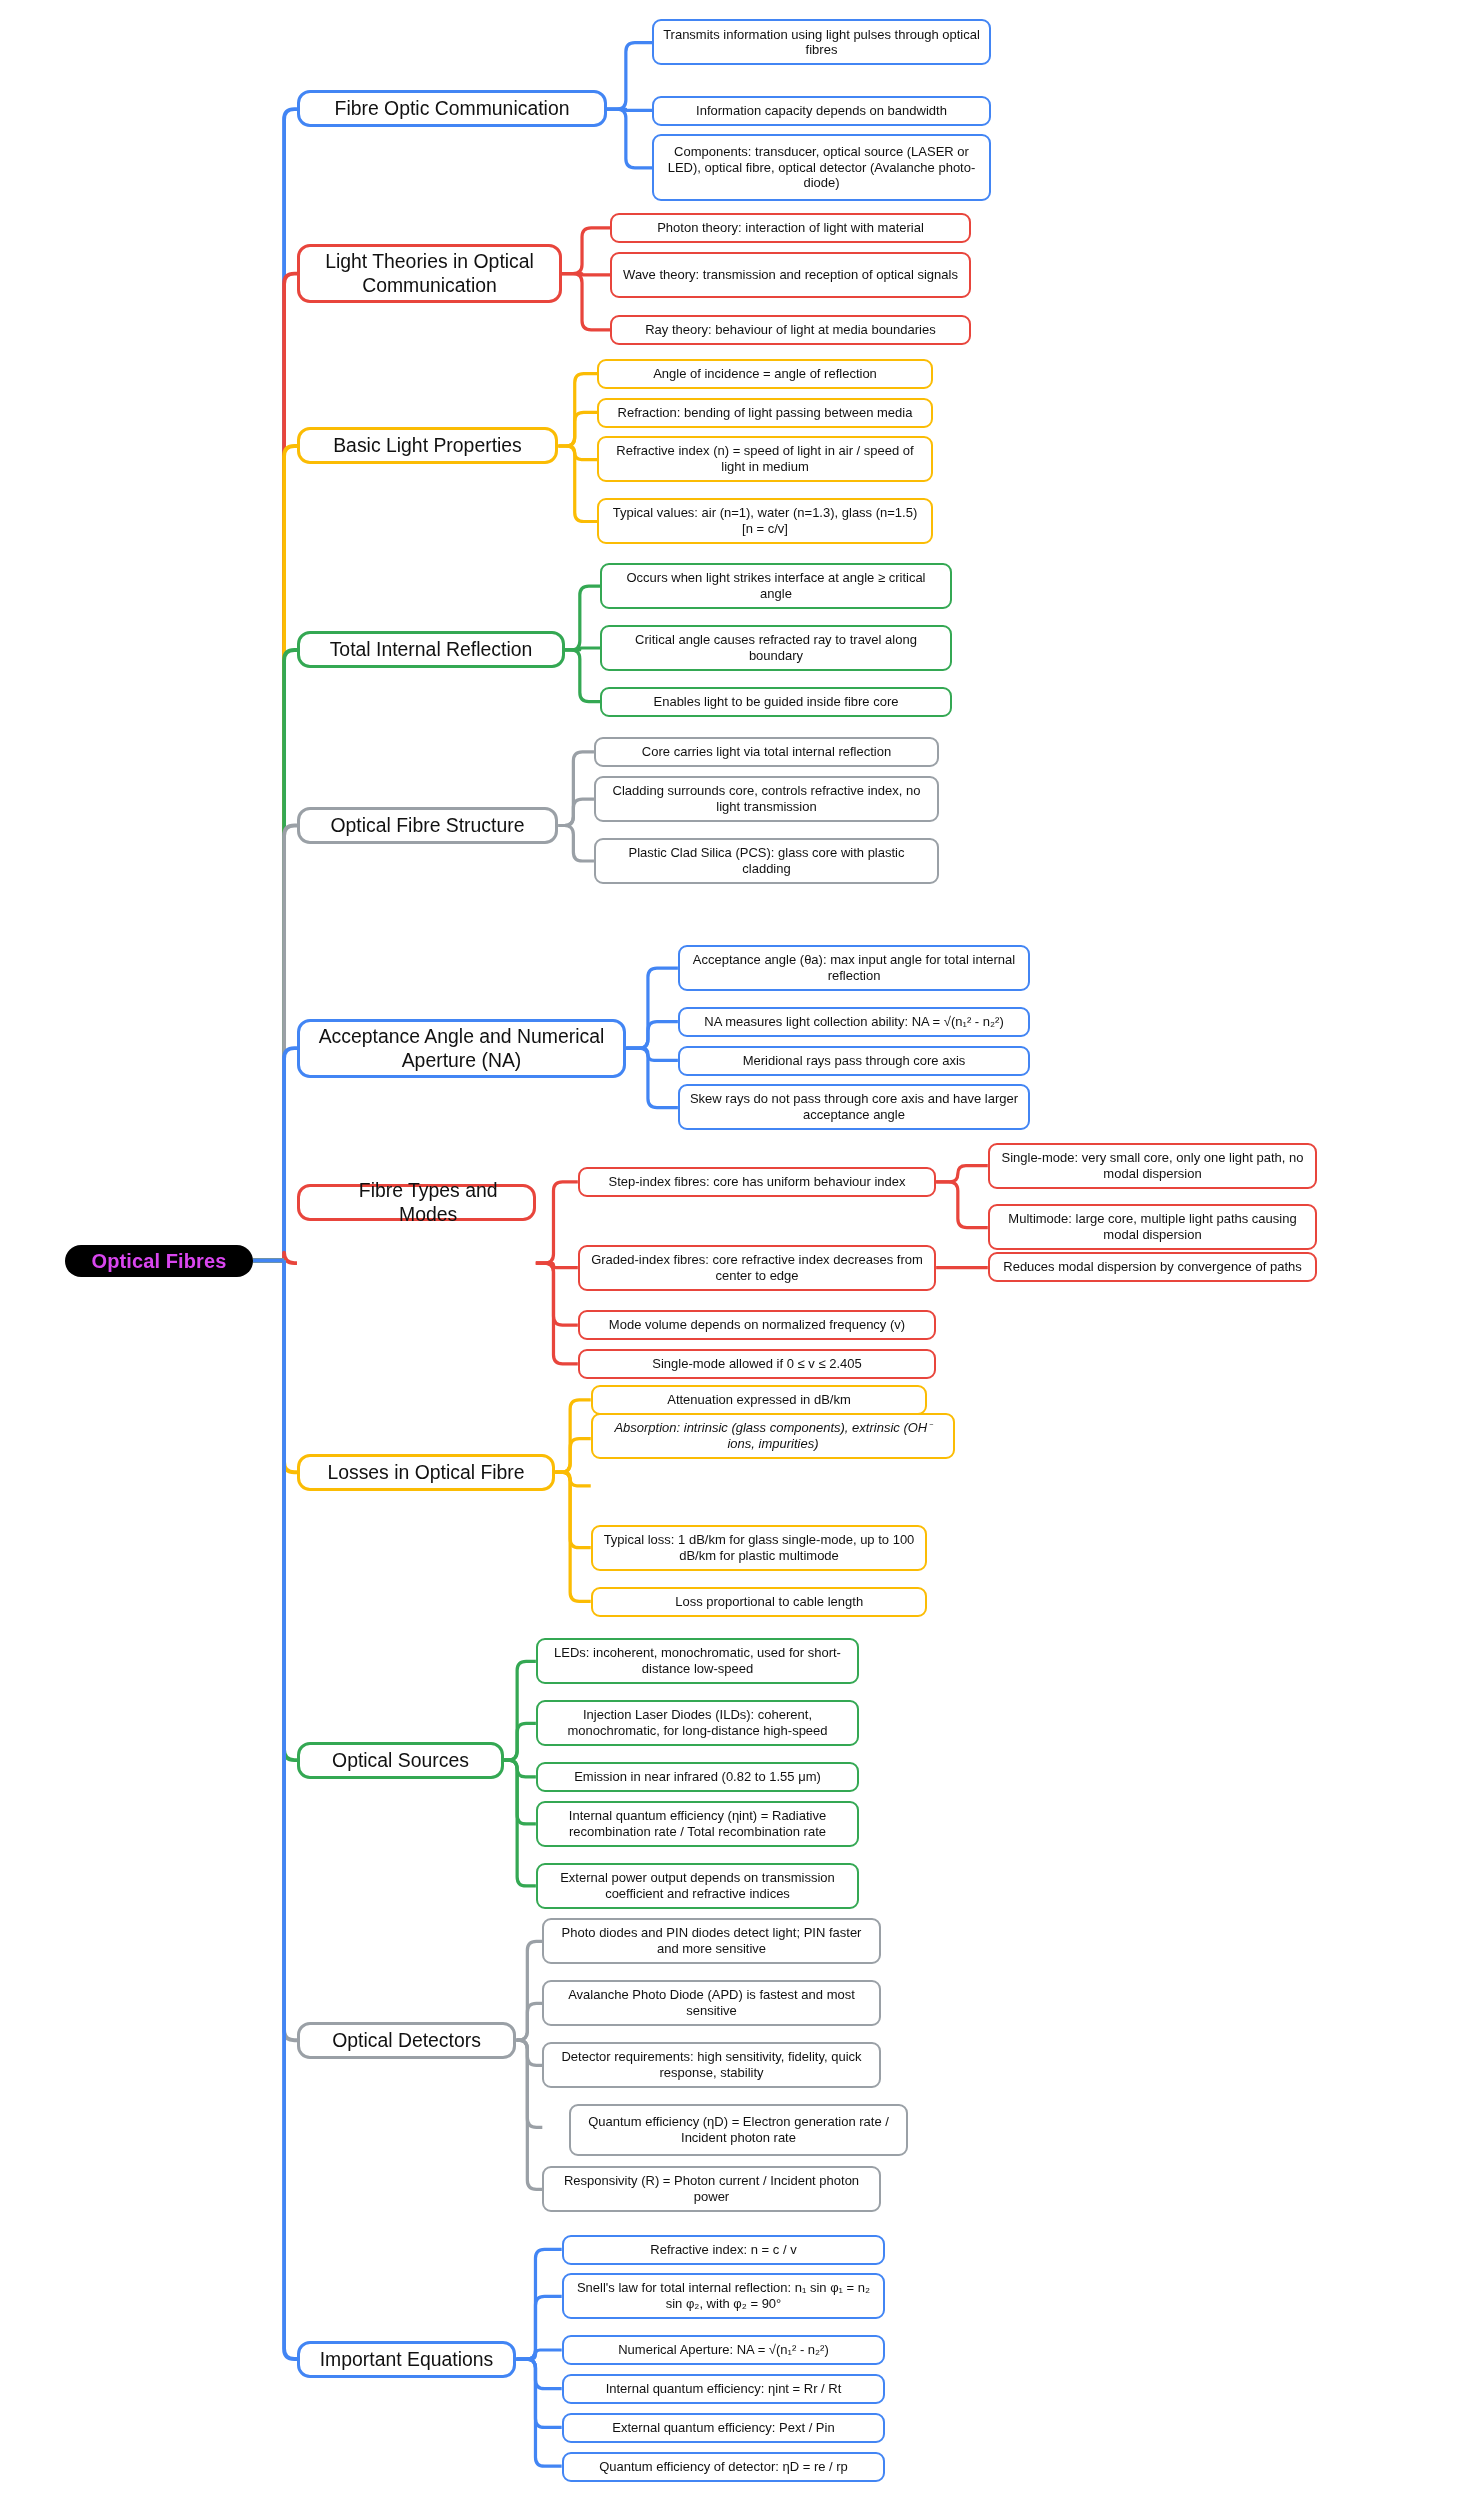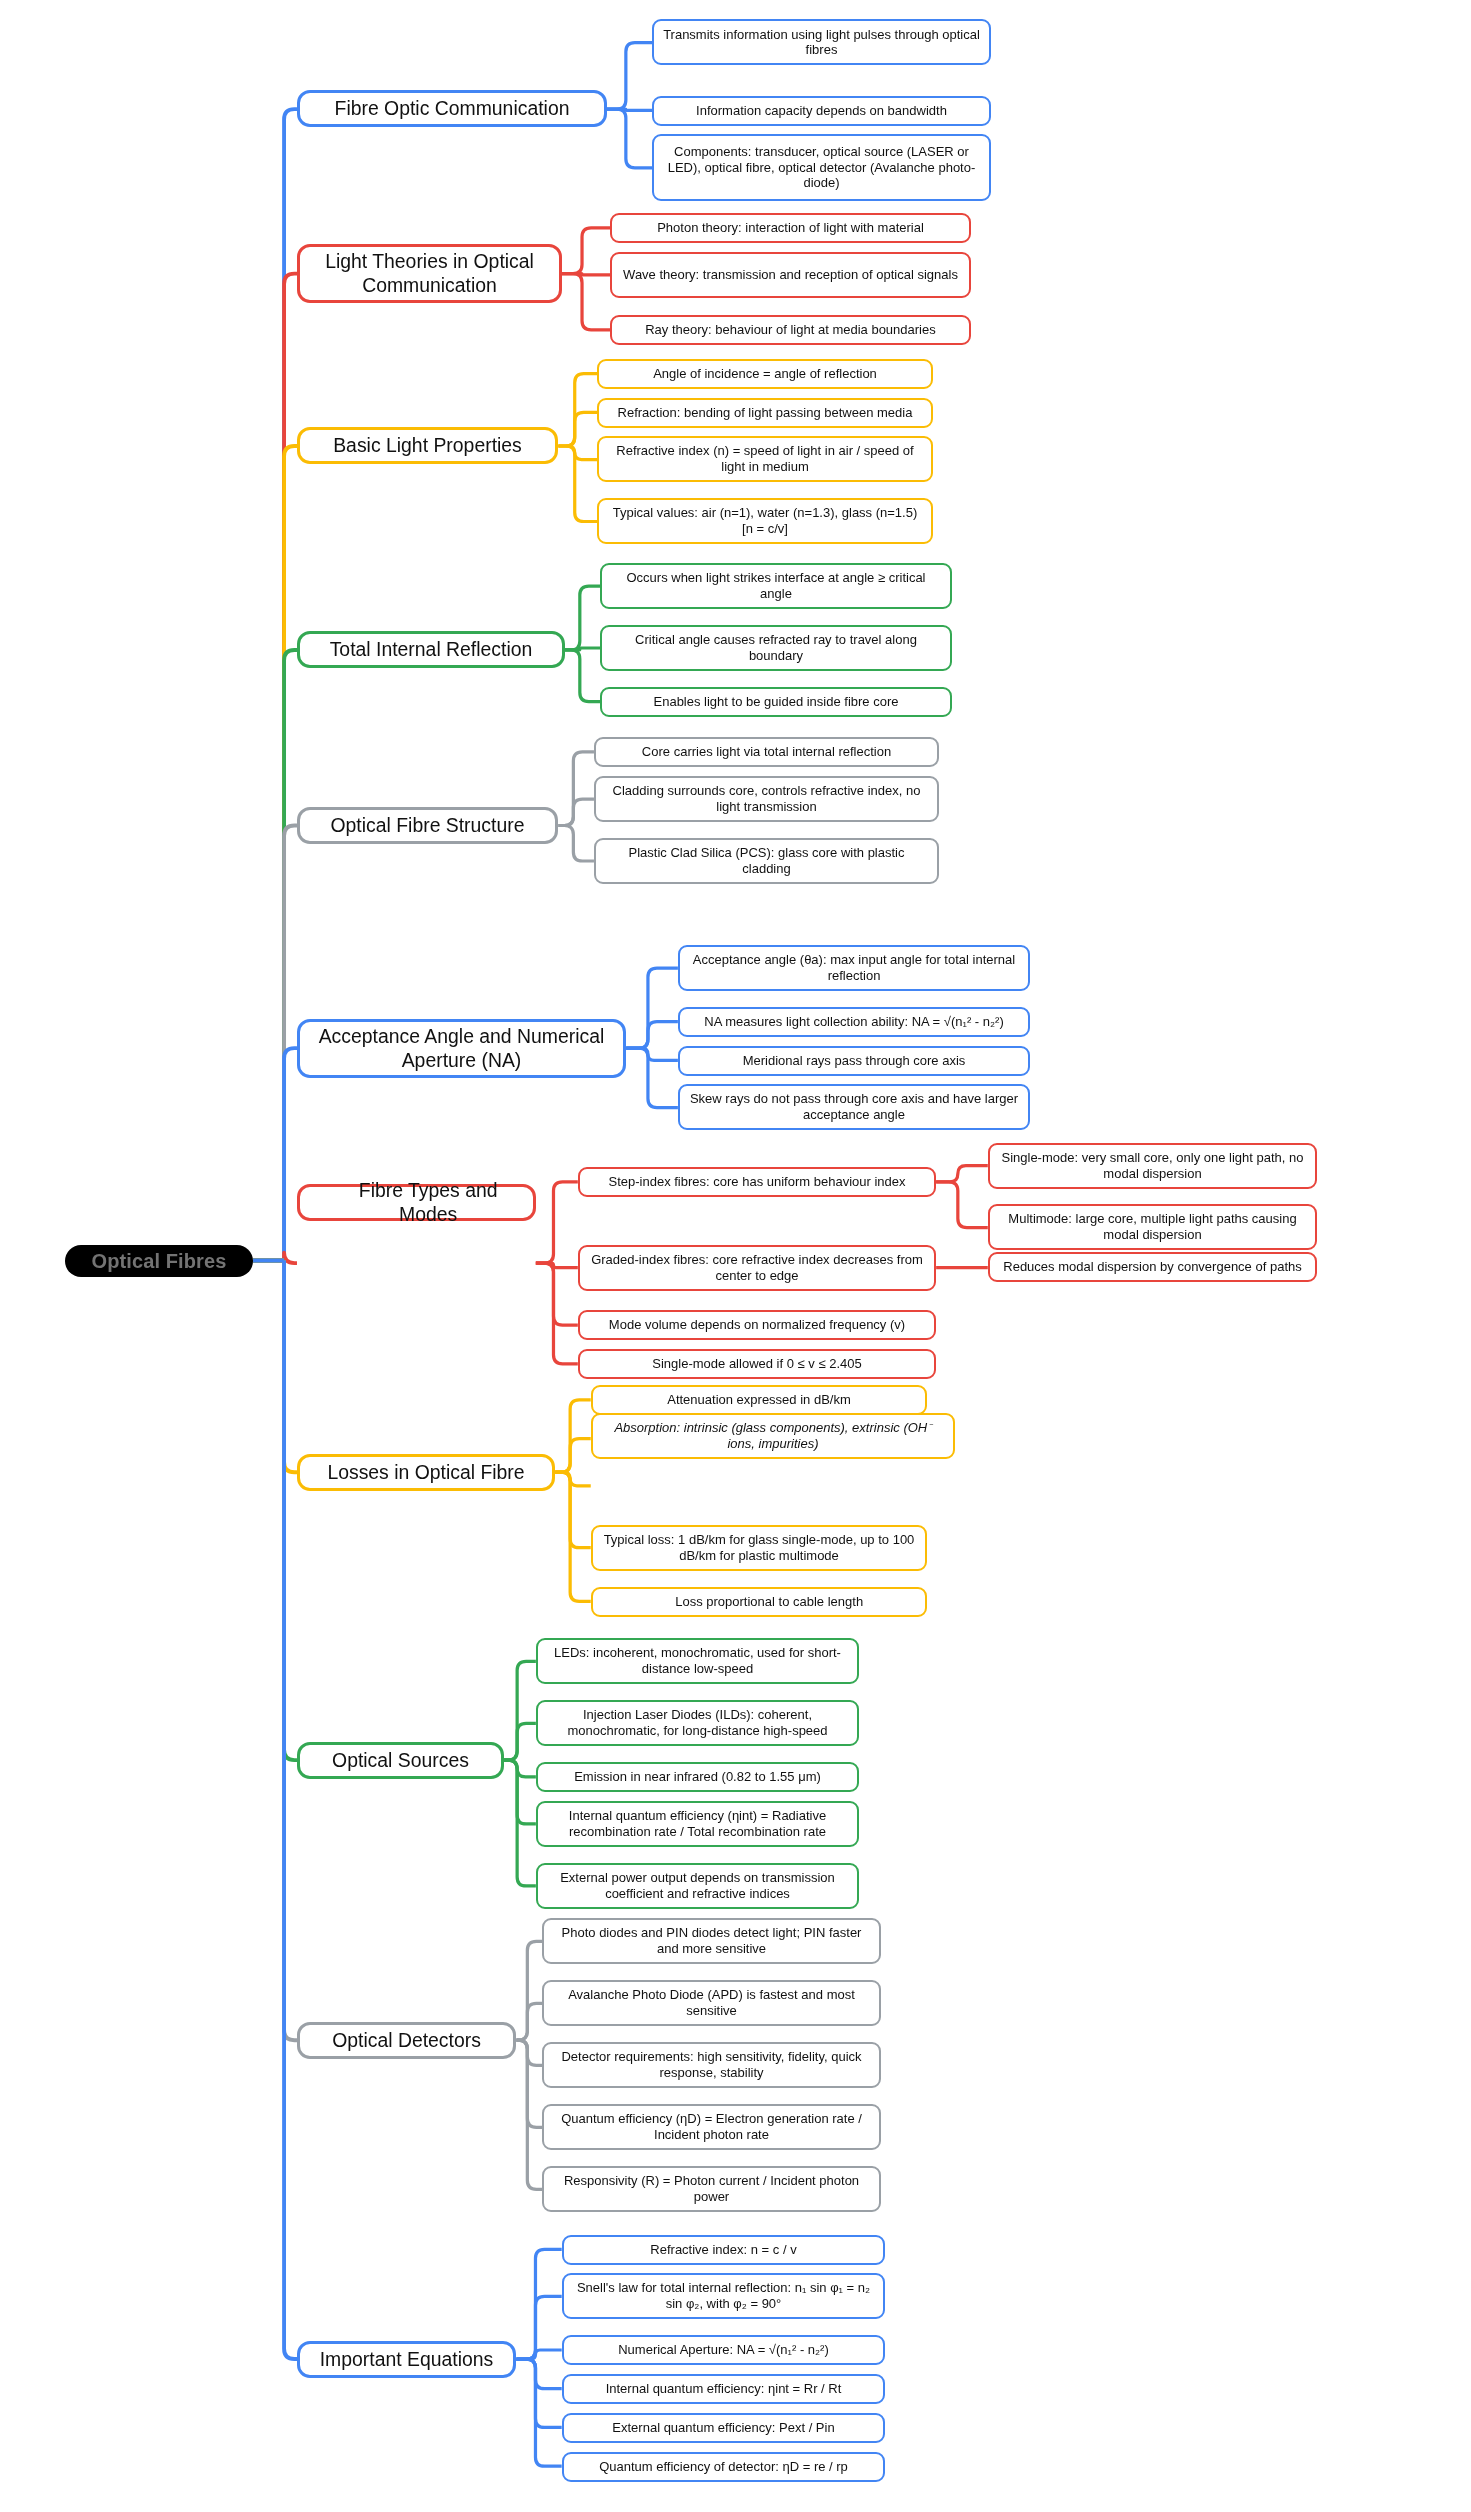--- a/index.html
+++ b/index.html
@@ -21,21 +21,21 @@
     text-align:center;
     color:#111111;
     line-height:1.22;
     padding:2.6px 7.7px;
   }
 
   
   .root {
     position:absolute;
     background:#000000;
-    color:#737373;
+    color:#d946ef;
     border-radius:17px;
     display:flex; align-items:center; justify-content:center;
     font-weight:bold;
     letter-spacing:0.1px;
     white-space:nowrap;
   }
 
   
   .topic {
     border-width:3.2px;
@@ -199,21 +199,21 @@
       <div class="node topic c-green" style="left: 297px; top: 1742px; width: 207px; height: 37px;">Optical Sources</div>
       <div class="node leaf c-green" style="left: 536px; top: 1638px; width: 323px; height: 46px;">LEDs: incoherent, monochromatic, used for short-distance low-speed</div>
       <div class="node leaf c-green" style="left: 536px; top: 1700px; width: 323px; height: 46px;">Injection Laser Diodes (ILDs): coherent, monochromatic, for long-distance high-speed</div>
       <div class="node leaf c-green" style="left: 536px; top: 1762px; width: 323px; height: 30px;">Emission in near infrared (0.82 to 1.55 μm)</div>
       <div class="node leaf c-green" style="left: 536px; top: 1801px; width: 323px; height: 46px;">Internal quantum efficiency (ηint) = Radiative recombination rate / Total recombination rate</div>
       <div class="node leaf c-green" style="left: 536px; top: 1863px; width: 323px; height: 46px;">External power output depends on transmission coefficient and refractive indices</div>
       <div class="node topic c-gray" style="left: 297px; top: 2022px; width: 219px; height: 37px;">Optical Detectors</div>
       <div class="node leaf c-gray" style="left: 542px; top: 1918px; width: 339px; height: 46px;">Photo diodes and PIN diodes detect light; PIN faster and more sensitive</div>
       <div class="node leaf c-gray" style="left: 542px; top: 1980px; width: 339px; height: 46px;">Avalanche Photo Diode (APD) is fastest and most sensitive</div>
       <div class="node leaf c-gray" style="left: 542px; top: 2042px; width: 339px; height: 46px;">Detector requirements: high sensitivity, fidelity, quick response, stability</div>
-      <div class="node leaf c-gray" style="left: 542px; top: 2104px; width: 339px; height: 46px;">Quantum efficiency (ηD) = Electron generation rate / Incident photon rate</div>
+      <div class="node leaf c-gray" style="left: 569px; top: 2104px; width: 339px; height: 52px;">Quantum efficiency (ηD) = Electron generation rate / Incident photon rate</div>
       <div class="node leaf c-gray" style="left: 542px; top: 2166px; width: 339px; height: 46px;">Responsivity (R) = Photon current / Incident photon power</div>
       <div class="node topic c-blue" style="left: 297px; top: 2341px; width: 219px; height: 37px;">Important Equations</div>
       <div class="node leaf c-blue" style="left: 562px; top: 2235px; width: 323px; height: 30px;">Refractive index: n = c / v</div>
       <div class="node leaf c-blue" style="left: 562px; top: 2273px; width: 323px; height: 46px;">Snell's law for total internal reflection: n₁ sin φ₁ = n₂ sin φ₂, with φ₂ = 90°</div>
       <div class="node leaf c-blue" style="left: 562px; top: 2335px; width: 323px; height: 30px;">Numerical Aperture: NA = √(n₁² - n₂²)</div>
       <div class="node leaf c-blue" style="left: 562px; top: 2374px; width: 323px; height: 30px;">Internal quantum efficiency: ηint = Rr / Rt</div>
       <div class="node leaf c-blue" style="left: 562px; top: 2413px; width: 323px; height: 30px;">External quantum efficiency: Pext / Pin</div>
       <div class="node leaf c-blue" style="left: 562px; top: 2452px; width: 323px; height: 30px;">Quantum efficiency of detector: ηD = re / rp</div>
     </div>
 

